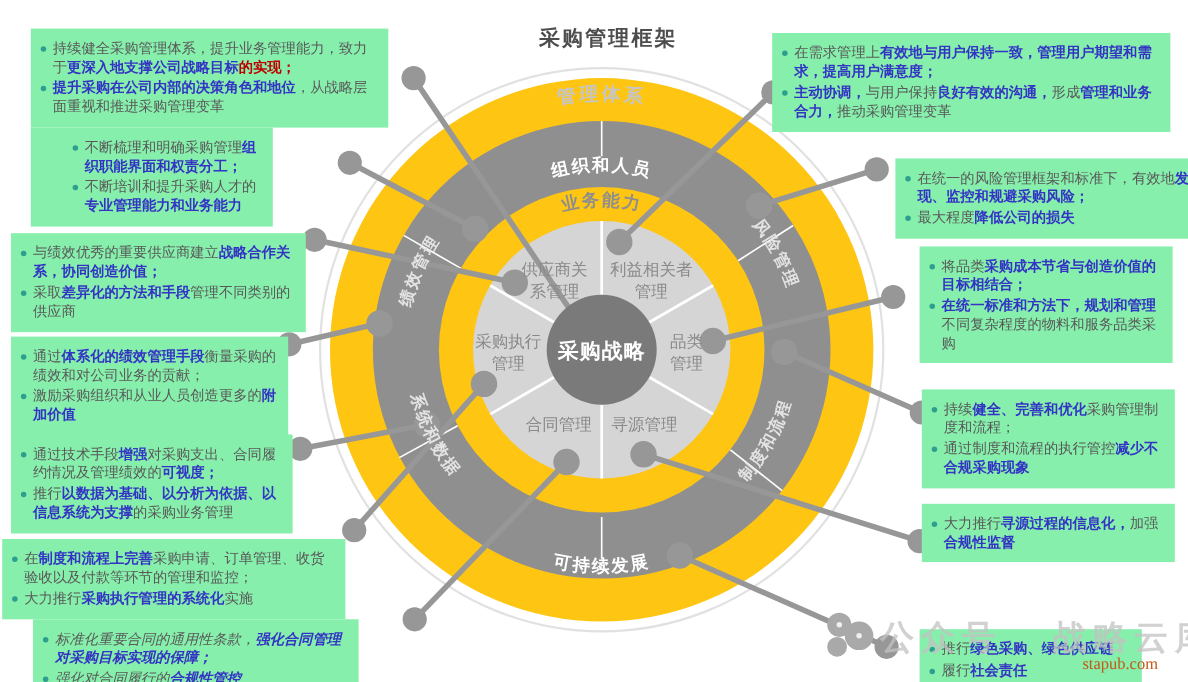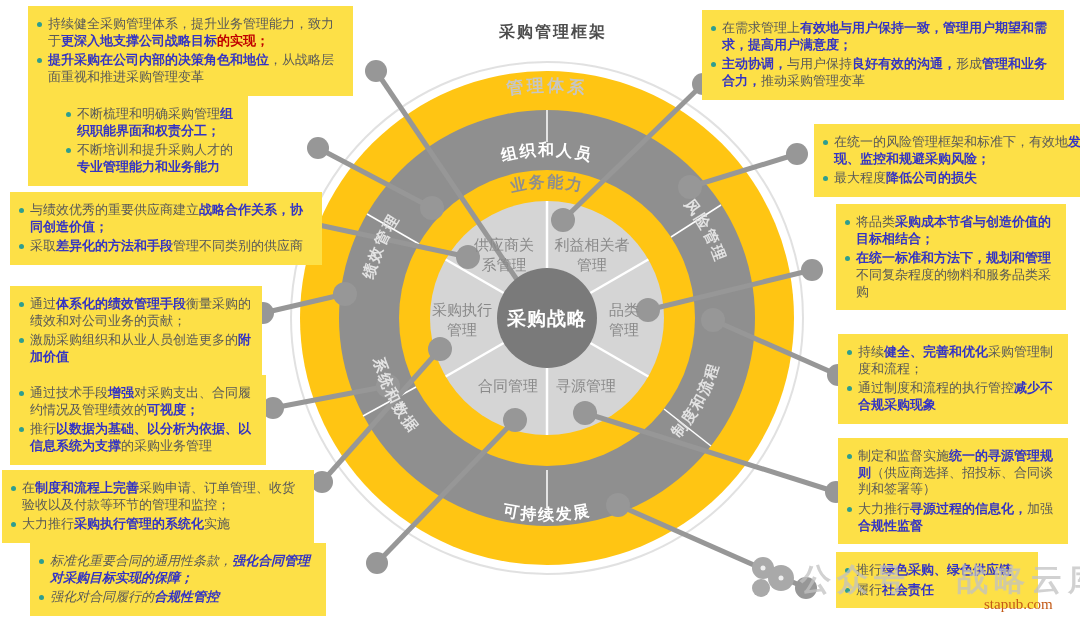--- a/index.html
+++ b/index.html
@@ -1,22 +1,22 @@
 <!DOCTYPE html>
 <html><head>
 <meta charset="utf-8">
 <style>
   html,body{margin:0;padding:0;}
   body{width:1080px;height:620px;position:relative;background:#ffffff;overflow:hidden;
        font-family:"Liberation Sans", sans-serif;}
   #stage{position:absolute;inset:0;width:1080px;height:620px;}
   #wheel{position:absolute;left:0;top:0;z-index:1;}
   .title{position:absolute;left:433px;top:22px;width:240px;text-align:center;
-         font-size:16px;font-weight:bold;color:#4d4d4d;letter-spacing:2px;z-index:3;}
-  .block{position:absolute;background:#fde047;padding:7px 9px 7px 7px;box-sizing:border-box;z-index:2;}
+         font-size:19px;font-weight:bold;color:#4d4d4d;letter-spacing:2px;z-index:3;}
+  .block{position:absolute;background:#86efac;padding:7px 9px 7px 7px;box-sizing:border-box;z-index:2;margin-top:20px;}
   .bullet{display:flex;margin:3px 0;}
   .dot{width:5px;height:5px;border-radius:50%;background:#2e9e8f;margin:6px 6px 0 2px;flex:none;}
   .bt{font-size:13px;line-height:1.28;color:#595959;}
   .em{color:#3434c4;font-weight:bold;}
   .red{color:#c00000;font-weight:bold;}
   .watermark{position:absolute;left:748px;top:552px;z-index:5;display:flex;align-items:center;
              pointer-events:none;}
   .wm-text{font-size:31px;font-weight:bold;color:#c2c2c2;opacity:.75;letter-spacing:6px;white-space:nowrap;}
   .wm-gap{display:inline-block;width:46px;}
   .site{position:absolute;left:984px;top:596px;z-index:6;font-size:15px;color:#c35a17;
@@ -198,21 +198,21 @@
   <div class="block" style="left:28px;top:96px;width:220px;padding-left:36px;">
       <div class="bullet">
         <span class="dot"></span>
         <span class="bt"><span>不断梳理和明确采购管理</span><span class="em">组织职能界面和权责分工；</span></span>
       </div>
       <div class="bullet">
         <span class="dot"></span>
         <span class="bt"><span>不断培训和提升采购人才的</span><span class="em">专业管理能力和业务能力</span></span>
       </div>
     </div>
-  <div class="block" style="left:10px;top:192px;width:312px;font-family:Liberation Serif, serif;">
+  <div class="block" style="left:10px;top:192px;width:268px;font-family:Liberation Serif, serif;">
       <div class="bullet">
         <span class="dot"></span>
         <span class="bt"><span>与绩效优秀的重要供应商建立</span><span class="em">战略合作关系，协同创造价值；</span></span>
       </div>
       <div class="bullet">
         <span class="dot"></span>
         <span class="bt"><span>采取</span><span class="em">差异化的方法和手段</span><span>管理不同类别的供应商</span></span>
       </div>
     </div>
   <div class="block" style="left:10px;top:286px;width:252px;">
@@ -290,24 +290,20 @@
       <div class="bullet">
         <span class="dot"></span>
         <span class="bt"><span>持续</span><span class="em">健全、完善和优化</span><span>采购管理制度和流程；</span></span>
       </div>
       <div class="bullet">
         <span class="dot"></span>
         <span class="bt"><span>通过制度和流程的执行管控</span><span class="em">减少不合规采购现象</span></span>
       </div>
     </div>
   <div class="block" style="left:838px;top:438px;width:230px;">
-      <div class="bullet">
-        <span class="dot"></span>
-        <span class="bt"><span>制定和监督实施</span><span class="em">统一的寻源管理规则</span><span>（供应商选择、招投标、合同谈判和签署等）</span></span>
-      </div>
       <div class="bullet">
         <span class="dot"></span>
         <span class="bt"><span>大力推行</span><span class="em">寻源过程的信息化，</span><span>加强</span><span class="em">合规性监督</span></span>
       </div>
     </div>
   <div class="block" style="left:836px;top:552px;width:202px;">
       <div class="bullet">
         <span class="dot"></span>
         <span class="bt"><span>推行</span><span class="em">绿色采购、绿色供应链</span></span>
       </div>

